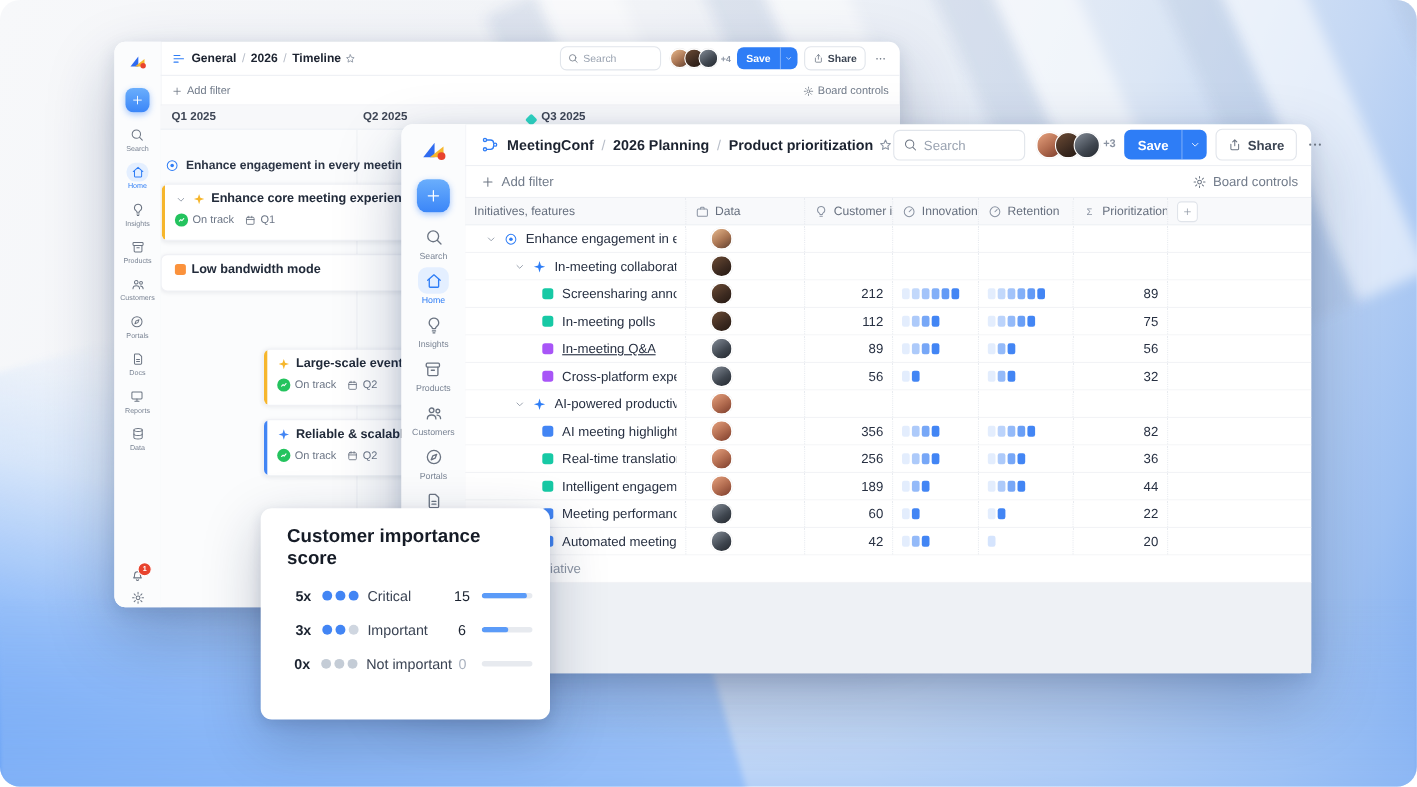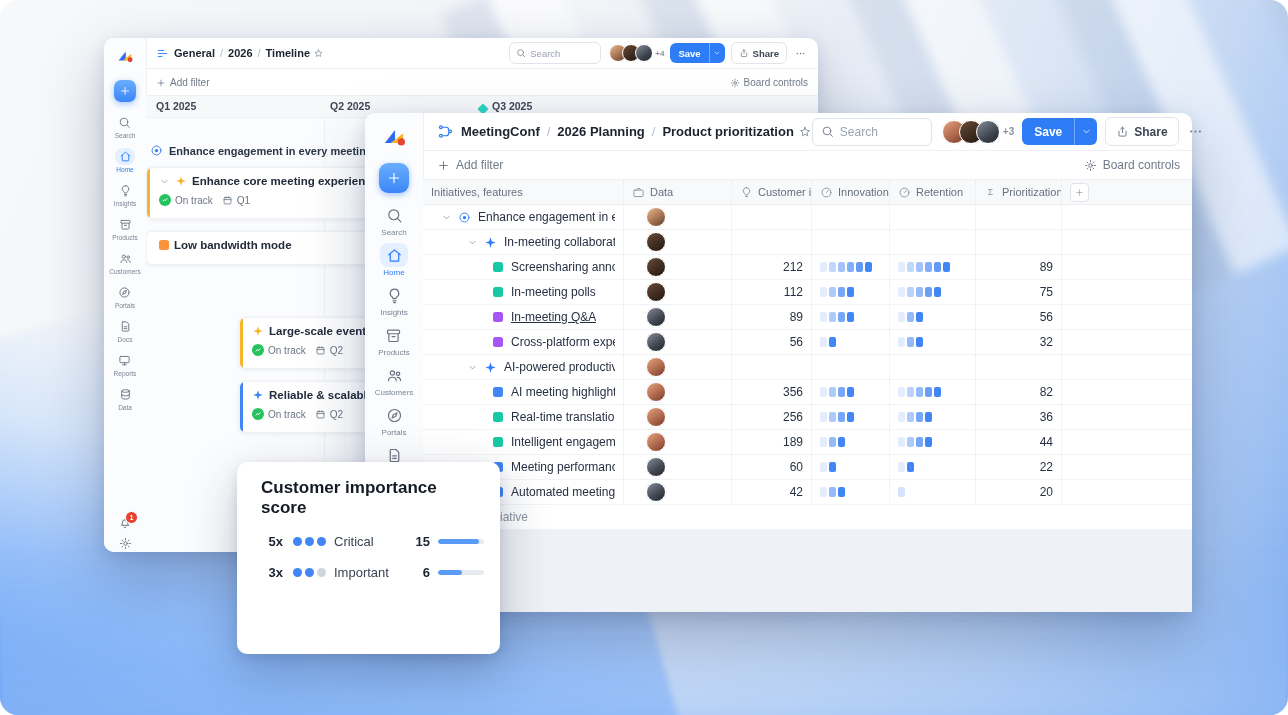--- a/index.html
+++ b/index.html
@@ -184,21 +184,21 @@
   .pop-title{font-size:17px;font-weight:700;color:#151b26;margin-bottom:8px;}
   .poprow{display:flex;align-items:center;height:31px;}
   .mult{width:22px;text-align:right;font-weight:700;font-size:13px;color:#1b2330;}
   .pdots{display:flex;gap:3px;margin-left:10px;width:35px;flex:none;}
   .pdot{width:9px;height:9px;border-radius:50%;box-sizing:border-box;}
   .pdot.on{background:#4285f4;}
   .pdot.off{background:#cfd6e0;}
   .pdot.ring{background:#fff;border:1.5px solid #cfd6e0;}
   .pdot.dim{background:#c4ccd6;}
   .plbl{flex:1;margin-left:6px;font-size:13px;color:#3a4353;white-space:nowrap;}
-  .pval{width:20px;text-align:right;font-weight:700;font-size:13px;color:#1b2330;}
+  .pval{width:20px;text-align:center;font-weight:400;font-size:13px;color:#1b2330;}
   .pval.muted{color:#aab2bf;}
   .pbar{width:46px;height:5px;border-radius:3px;background:#e7eaef;margin-left:8px;position:relative;overflow:hidden;flex:none;}
   .pfill{position:absolute;left:0;top:0;bottom:0;border-radius:3px;background:#5b9bf8;}
 </style>
 </head>
 <body>
 
 <div class="canvas">
   <div class="streaks"></div>
   <div class="bluecorner"></div>
@@ -1144,15 +1144,26 @@
             <span class="pdot on"></span>
             <span class="pdot on"></span>
             <span class="pdot off"></span>
           </span>
           <span class="plbl">Important</span>
           <span class="pval">6</span>
           <span class="pbar">
             <span class="pfill" style="width: 52%;"></span>
           </span>
         </div>
+        <div class="poprow">
+          <span class="mult">0x</span>
+          <span class="pdots">
+            <span class="pdot dim"></span>
+            <span class="pdot dim"></span>
+            <span class="pdot dim"></span>
+          </span>
+          <span class="plbl">Not important</span>
+          <span class="pval muted">0</span>
+          <span class="pbar"></span>
+        </div>
       </div>
   </div>
 </div>
 
 </body></html>

